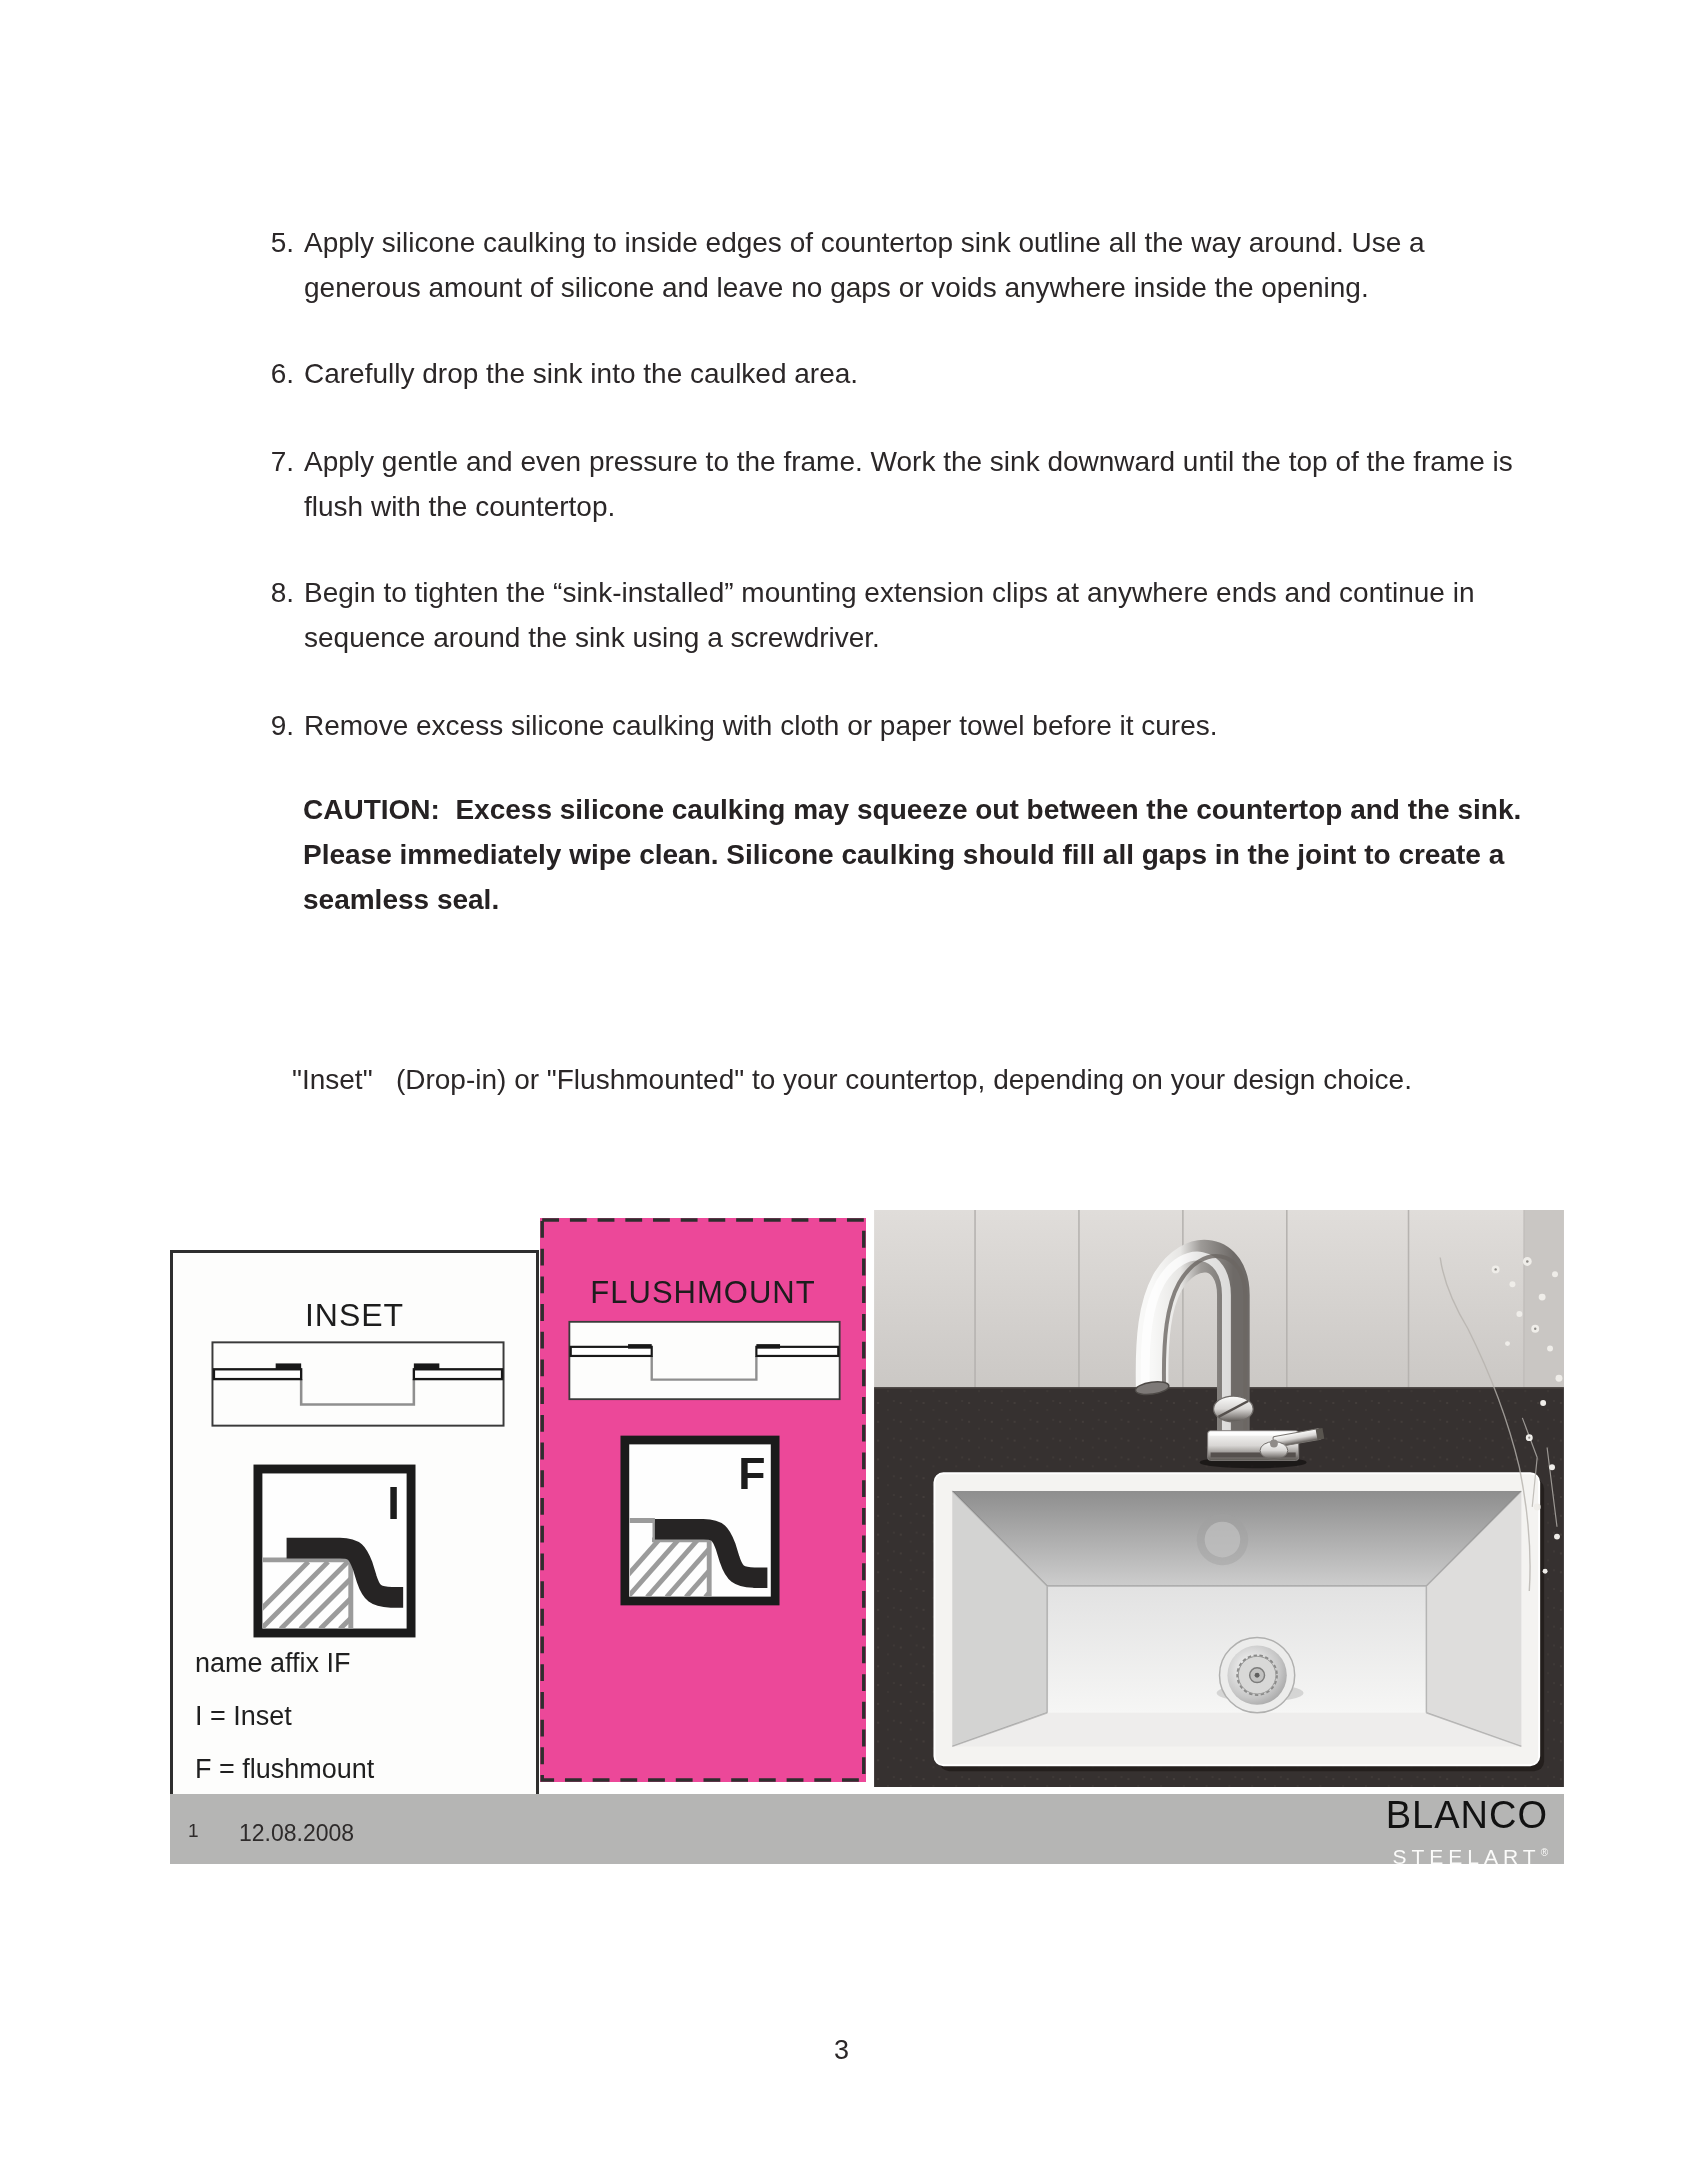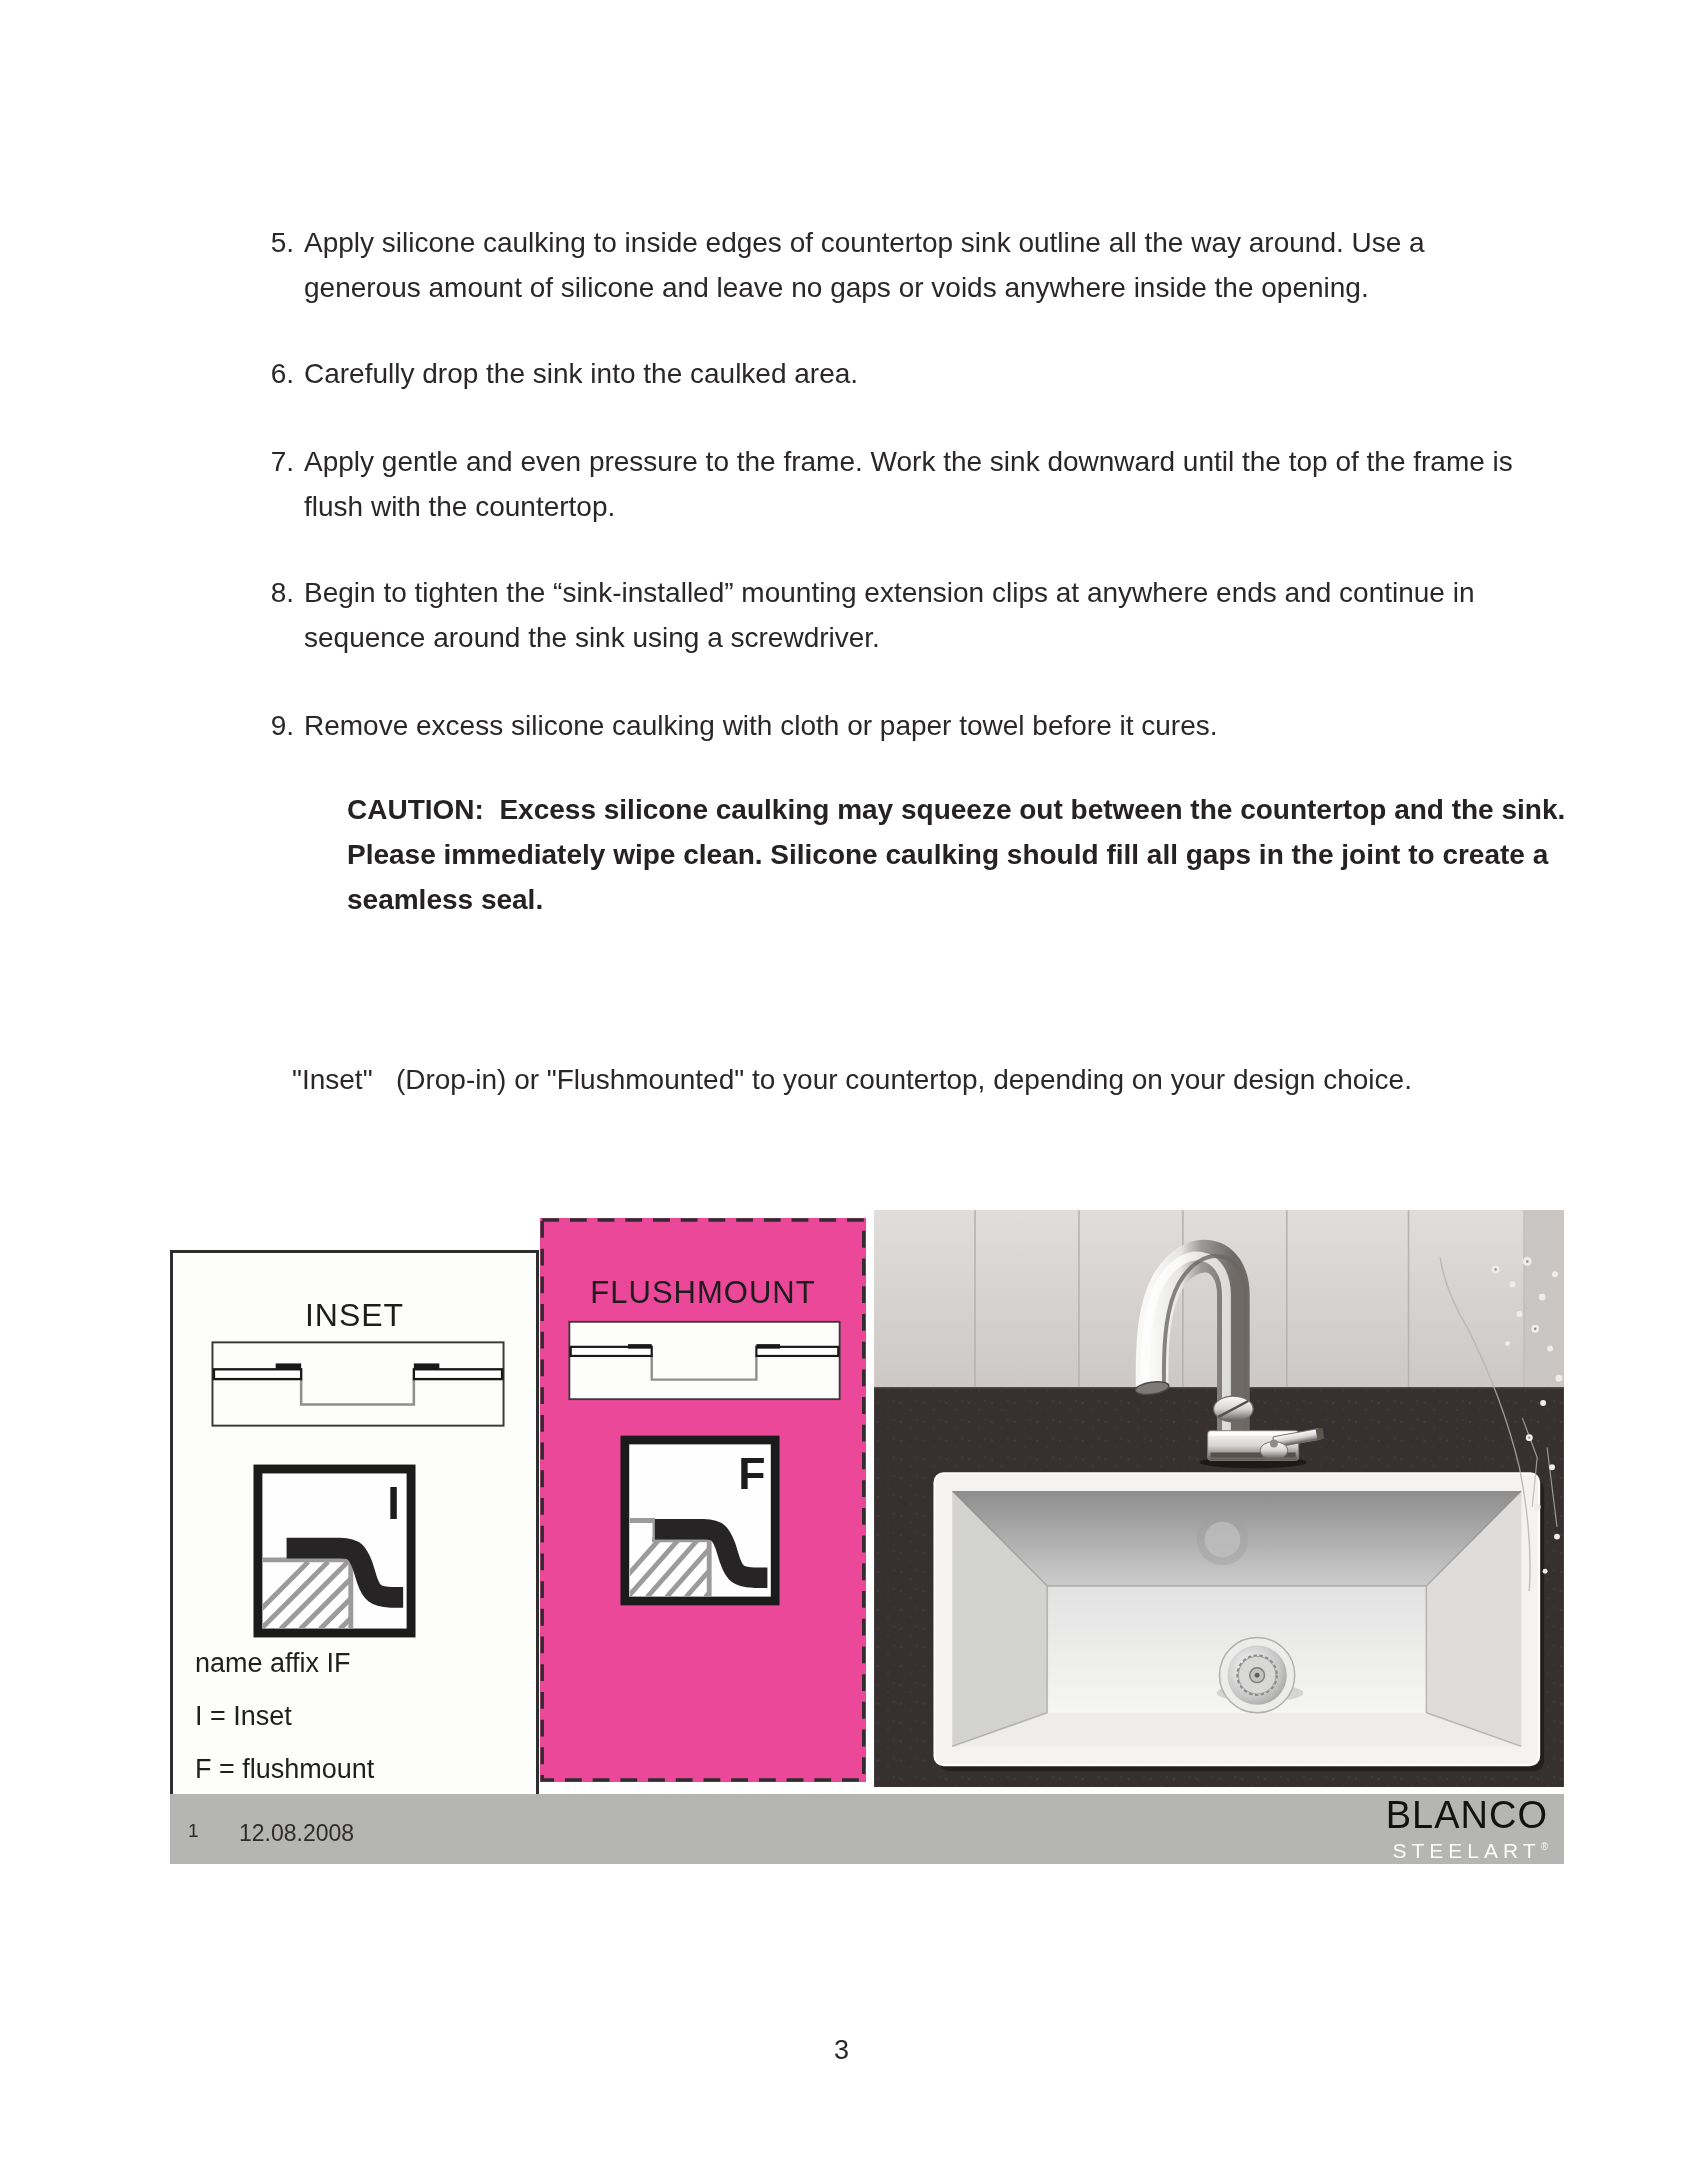--- a/index.html
+++ b/index.html
@@ -6,21 +6,21 @@
   .page{
     position:relative;width:1683px;height:2178px;background:#ffffff;
     font-family:"Liberation Sans", sans-serif;color:#2b2728;overflow:hidden;
   }
   
   .item{position:absolute;left:248px;display:flex;}
   .item .num{width:46px;text-align:right;font-size:28px;line-height:45px;flex:0 0 46px;}
   .item .txt{margin-left:10px;width:1240px;font-size:28px;line-height:45px;}
   .caution{
     position:absolute;left:303px;width:1255px;font-size:28px;line-height:45px;
-    font-weight:bold;color:#262223;white-space:pre-wrap;margin-left:44px;
+    font-weight:bold;color:#262223;white-space:pre-wrap;
   }
   .note-line{position:absolute;font-size:28px;line-height:45px;white-space:pre;}
   
   .panel-inset{
     position:absolute;left:170px;top:1226px;width:369px;height:558px;
     border:3px solid #2e2e2e;box-sizing:border-box;background:#fdfdfc;margin-top:24px;
   }
   .panel-flush{
     position:absolute;left:540px;top:1218px;width:326px;height:564px;
     box-sizing:border-box;background:#ec4899;
@@ -43,21 +43,21 @@
   .footerbar{
     position:absolute;left:170px;top:1794px;width:1394px;height:70px;background:#b5b5b4;
   }
   .rev{position:absolute;left:18px;top:26px;font-size:19px;color:#2e2b2b;}
   .revdate{position:absolute;left:69px;top:26px;font-size:23px;color:#2e2b2b;}
   .brandblock{position:absolute;right:16px;top:3px;text-align:right;}
   .brand{
     font-size:38px;font-weight:400;letter-spacing:1px;color:#121212;line-height:36px;
   }
   .subbrand{
-    font-size:21px;font-weight:400;letter-spacing:5px;color:#fbfbfa;line-height:24px;margin-top:2px;
+    font-size:21px;font-weight:400;letter-spacing:5px;color:#fbfbfa;line-height:24px;margin-top:8px;
   }
   .subbrand .reg{font-size:10px;vertical-align:super;letter-spacing:0;}
   .pageno{
     position:absolute;left:0;top:2035px;width:1683px;text-align:center;
     font-size:27px;color:#2b2728;
   }
 </style>
 </head>
 <body>
 

